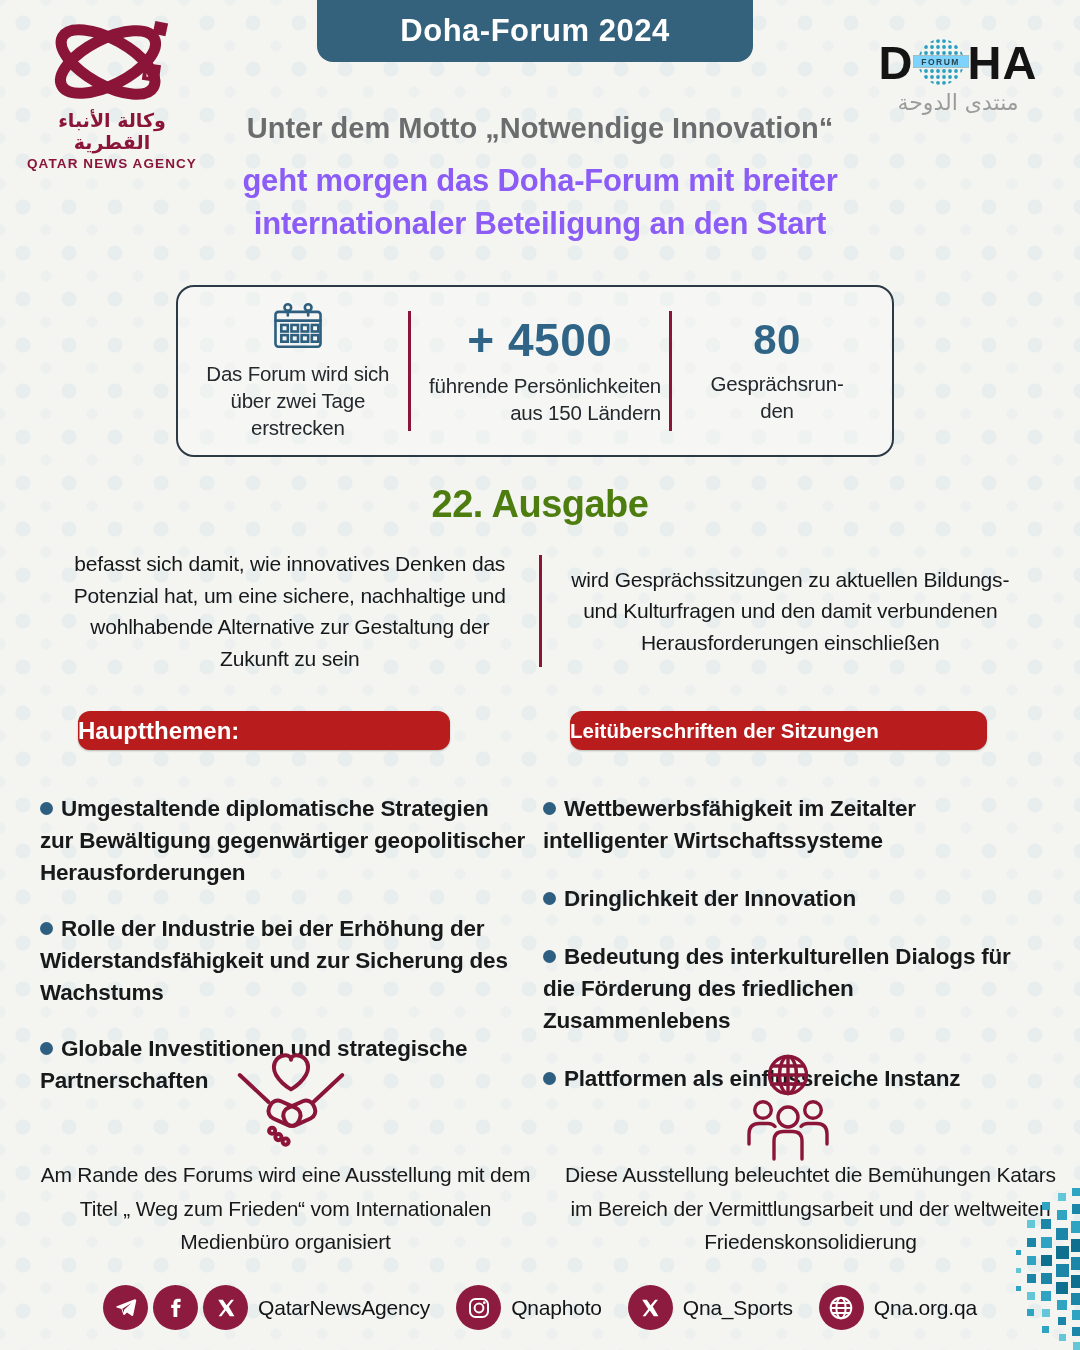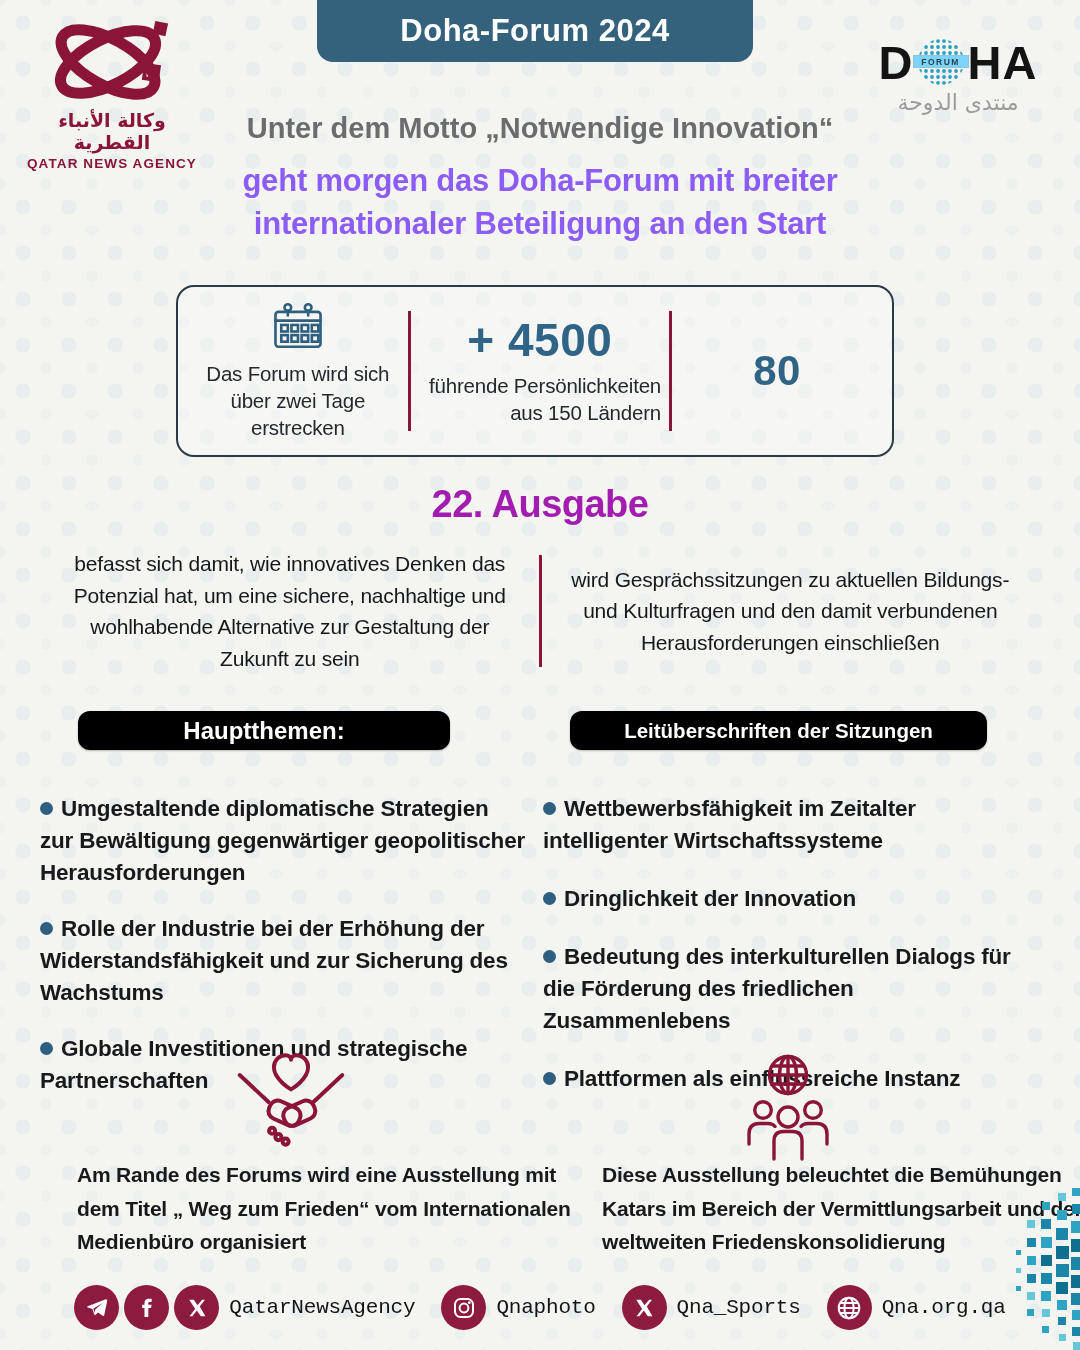--- a/index.html
+++ b/index.html
@@ -76,33 +76,33 @@
   .stat-col.first { flex:1.05; }
   .stat-col.mid { flex:1.25;text-align:right; }
   .stat-divider { width:3px; background:#8a1538; margin:10px 0; }
   .stat-value { color:#2f6486; font-weight:bold; font-size:46px; line-height:1.05; letter-spacing:.5px; }
   .stat-value.small { font-size:42px; }
   .stat-label { color:#24292d; font-size:20.5px; line-height:1.32; margin-top:8px; white-space:pre-line; letter-spacing:-.2px; }
 
   
   .edition-title {
     position:absolute; top:483px; left:0; width:1080px; text-align:center;
-    font-size:38px; font-weight:bold; color:#a21caf; letter-spacing:-.5px;
+    font-size:38px; font-weight:bold; color:#4d7c0f; letter-spacing:-.5px;
   }
   .edition-cols {
     position:absolute; top:548px; left:55px; width:970px;
     display:flex; align-items:center;
   }
   .edition-col { flex:1; text-align:center; font-size:21px; color:#16191c; line-height:1.5; letter-spacing:-.2px; }
   .edition-divider { width:3px; height:112px; background:#8a1538; margin:0 14px; flex:none; }
 
   
   .badge {
-    position:absolute; height:39px; background:#000000; border-radius:12px;
-    display:flex; align-items:center; justify-content:center; color:#fff; font-weight:bold;
+    position:absolute; height:39px; background:#b91c1c; border-radius:12px;
+    display:flex; align-items:center; color:#fff; font-weight:bold;
     box-shadow:0 1px 2px rgba(0,0,0,.25);
   }
   .badge.left { top:711px; left:78px; width:372px; font-size:24px; }
   .badge.right { top:711px; left:570px; width:417px; font-size:20.5px; }
 
   
   .bullets { position:absolute; width:485px;margin-top:20px; }
   .bullets.left { top:773px; left:40px; }
   .bullets.right { top:773px; left:543px; }
   .bullet-item { font-size:22.5px; font-weight:bold; color:#17191b; line-height:1.42; margin-bottom:24px; letter-spacing:-.2px; }
@@ -111,28 +111,28 @@
     display:inline-block; width:13px; height:13px; border-radius:50%;
     background:#2e5f80; margin-right:8px; vertical-align:1px;
   }
 
   
   .picto { position:absolute; }
   .picto.handshake { top:1048px; left:232px; }
   .picto.globe-people { top:1052px; left:740px; }
 
   
-  .closing { position:absolute; width:505px; text-align:left; font-size:21px; font-weight:bold; color:#17191b; line-height:1.6; letter-spacing:-.2px;margin-left:44px; }
+  .closing { position:absolute; width:505px; text-align:center; font-size:21px; font-weight:normal; color:#17191b; line-height:1.6; letter-spacing:-.2px; }
   .closing.left { top:1158px; left:33px; }
   .closing.right { top:1158px; left:558px; }
 
   
   .footer {
     position:absolute; top:1285px; left:0; width:1080px;
-    display:flex; align-items:center; justify-content:center; gap:26px;font-family:Liberation Mono, monospace;
+    display:flex; align-items:center; justify-content:center; gap:26px;
   }
   .account { display:flex; align-items:center; gap:10px; }
   .circles { display:flex; gap:5px; }
   .circle {
     width:45px; height:45px; border-radius:50%; background:#8d1b3f;
     display:flex; align-items:center; justify-content:center; flex:none;
   }
   .account-label { font-size:21px; color:#121417; font-weight:500; letter-spacing:-.2px; }
 
   
@@ -203,20 +203,22 @@
       <div class="stat-label">Das Forum wird sich über zwei Tage erstrecken</div>
     </div>
     <div class="stat-divider"></div>
     <div class="stat-col mid">
       <div class="stat-value">+ 4500</div>
       <div class="stat-label">führende Persönlichkeiten aus 150 Ländern</div>
     </div>
     <div class="stat-divider"></div>
     <div class="stat-col">
       <div class="stat-value small">80</div>
+      <div class="stat-label">Gesprächsrun-
+den</div>
     </div>
   </div>
 
   <div class="edition-title">22. Ausgabe</div>
   <div class="edition-cols">
     <div class="edition-col">befasst sich damit, wie innovatives Denken das Potenzial hat, um eine sichere, nachhaltige und wohlhabende Alternative zur Gestaltung der Zukunft zu sein</div>
     <div class="edition-divider"></div>
     <div class="edition-col">wird Gesprächssitzungen zu aktuellen Bildungs- und Kulturfragen und den damit verbundenen Herausforderungen einschließen</div>
   </div>
 

